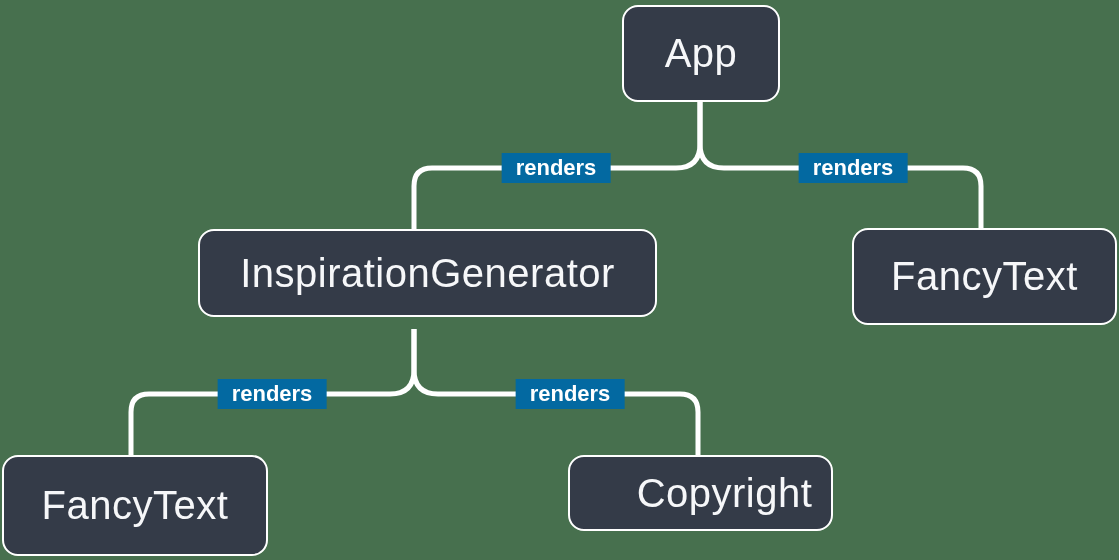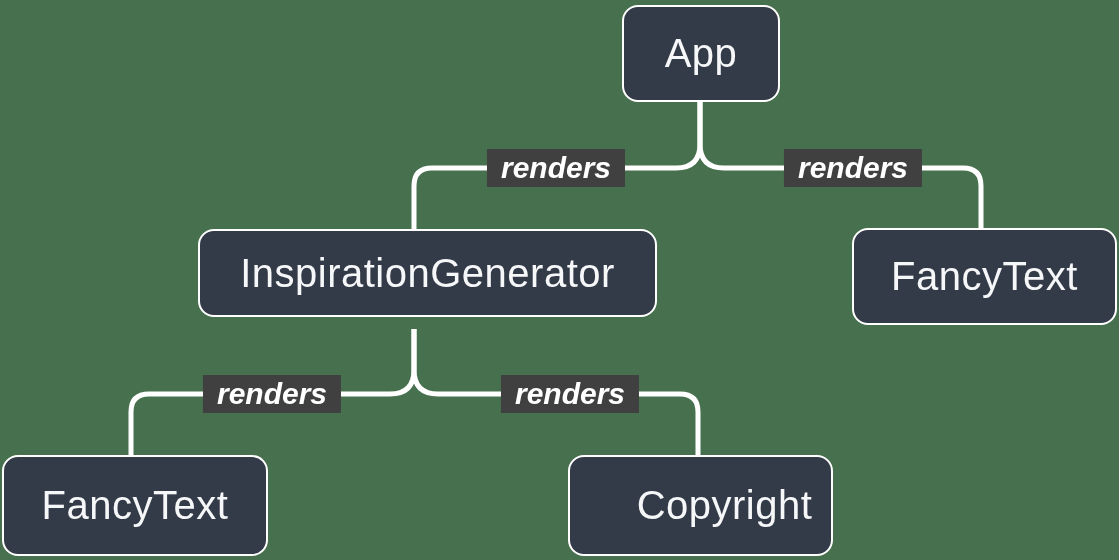--- a/index.html
+++ b/index.html
@@ -39,31 +39,30 @@
     justify-content: center;
     font-size: 40px;
     font-weight: 400;
     letter-spacing: 0.5px;
     white-space: nowrap;
   }
   .node-app            { left: 622px; top: 5px;   width: 158px; height: 97px; }
   .node-inspiration    { left: 198px; top: 229px; width: 459px; height: 88px; }
   .node-fancytext-top  { left: 852px; top: 228px; width: 265px; height: 97px; }
   .node-fancytext-left { left: 2px;   top: 455px; width: 266px; height: 101px; }
-  .node-copyright      { left: 568px; top: 455px; width: 265px; height: 101px; padding-left: 48px; }
+  .node-copyright      { left: 568px; top: 455px; width: 265px; height: 76px; padding-left: 48px; }
   .edge-label {
     position: absolute;
     transform: translate(-50%, -50%);
-    background: #404040;
+    background: #0369a1;
     color: #FFFFFF;
-    font-size: 30px;
+    font-size: 22px;
     font-weight: 700;
     padding: 2px 14px;
     white-space: nowrap;
-    font-style: italic;
   }
   .edge-label-1 { left: 556px; top: 168px; }
   .edge-label-2 { left: 853px; top: 168px; }
   .edge-label-3 { left: 272px; top: 394px; }
   .edge-label-4 { left: 570px; top: 394px; }
 </style>
 </head>
 <body>
 
 <div class="canvas">

